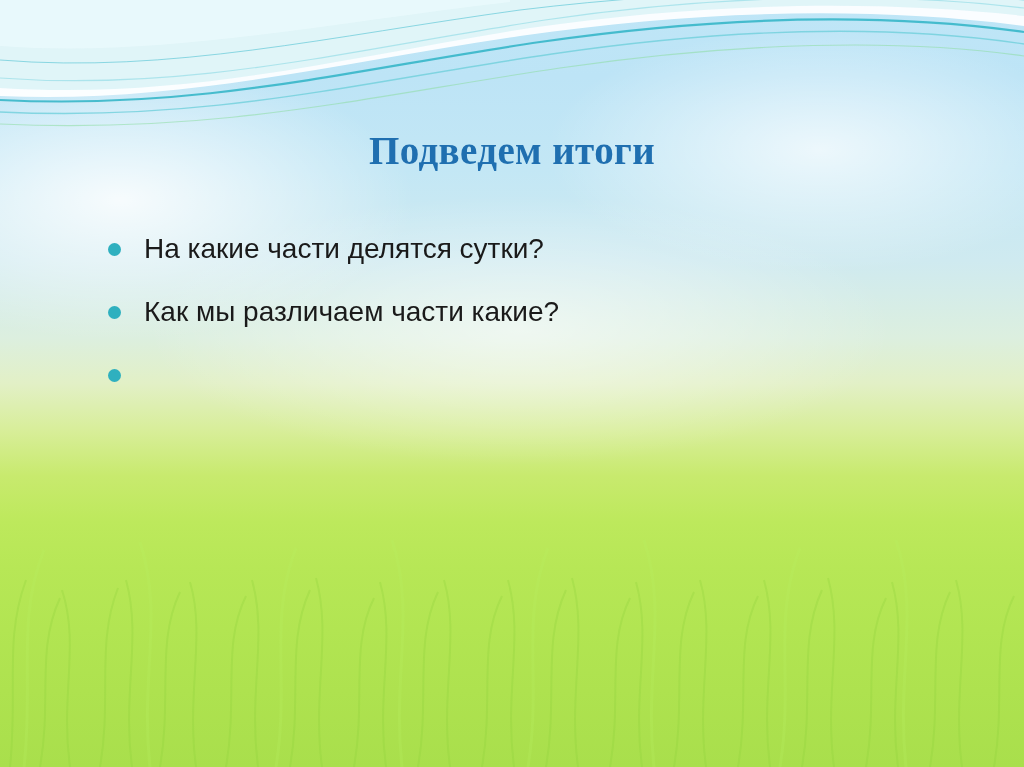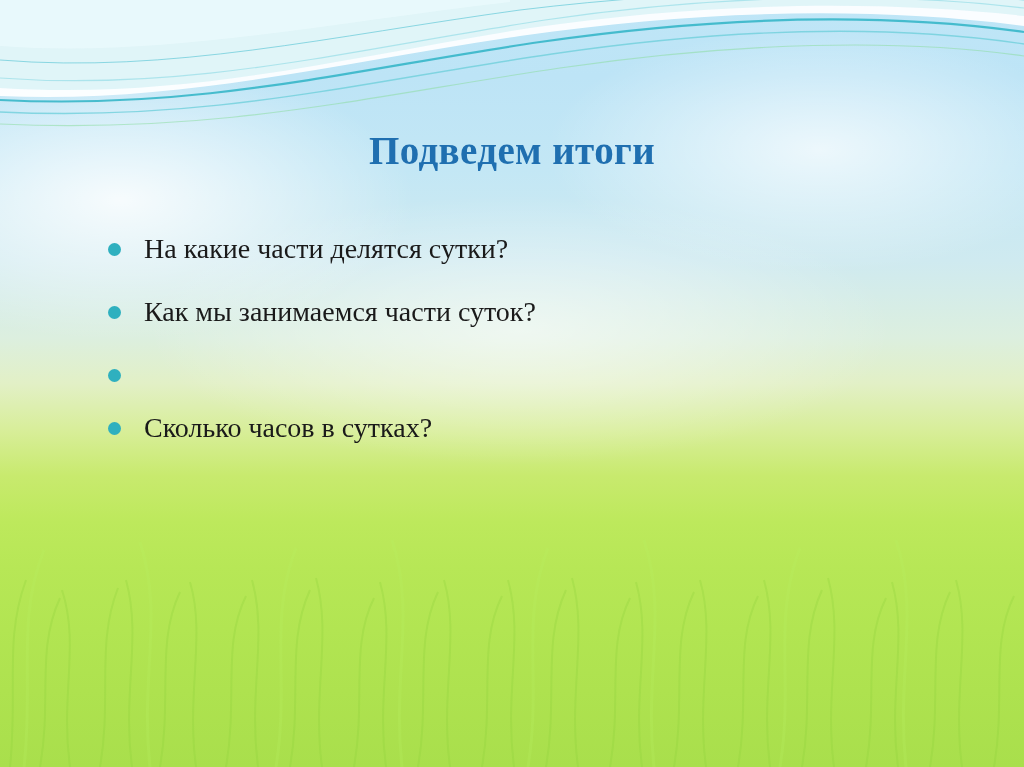--- a/index.html
+++ b/index.html
@@ -97,21 +97,21 @@
     flex: 0 0 auto;
     width: 13px;
     height: 13px;
     border-radius: 50%;
     background: #2fb0bf;
     margin-top: 11px;
     margin-right: 23px;
   }
 
   .bullet-text {
-    font-family: Liberation Serif, serif;
+    font-family: Liberation Sans, sans-serif;
     font-size: 28px;
     color: #1a1a1a;
     line-height: 1.22;
   }
 </style>
 </head>
 <body>
 
 <div id="slide">
 
@@ -179,27 +179,23 @@
 
   <div class="bullets">
 
     <div class="bullet-row">
       <span class="bullet-dot"></span>
       <span class="bullet-text">На какие части делятся сутки?</span>
     </div>
 
     <div class="bullet-row">
       <span class="bullet-dot"></span>
-      <span class="bullet-text">Как мы занимаемся части суток?</span>
+      <span class="bullet-text">Как мы различаем части какие?</span>
     </div>
 
     <div class="bullet-row">
       <span class="bullet-dot"></span>
     </div>
 
-    <div class="bullet-row">
-      <span class="bullet-dot"></span>
-      <span class="bullet-text">Сколько часов в сутках?</span>
-    </div>
 
   </div>
 
 </div>
 
 </body></html>

